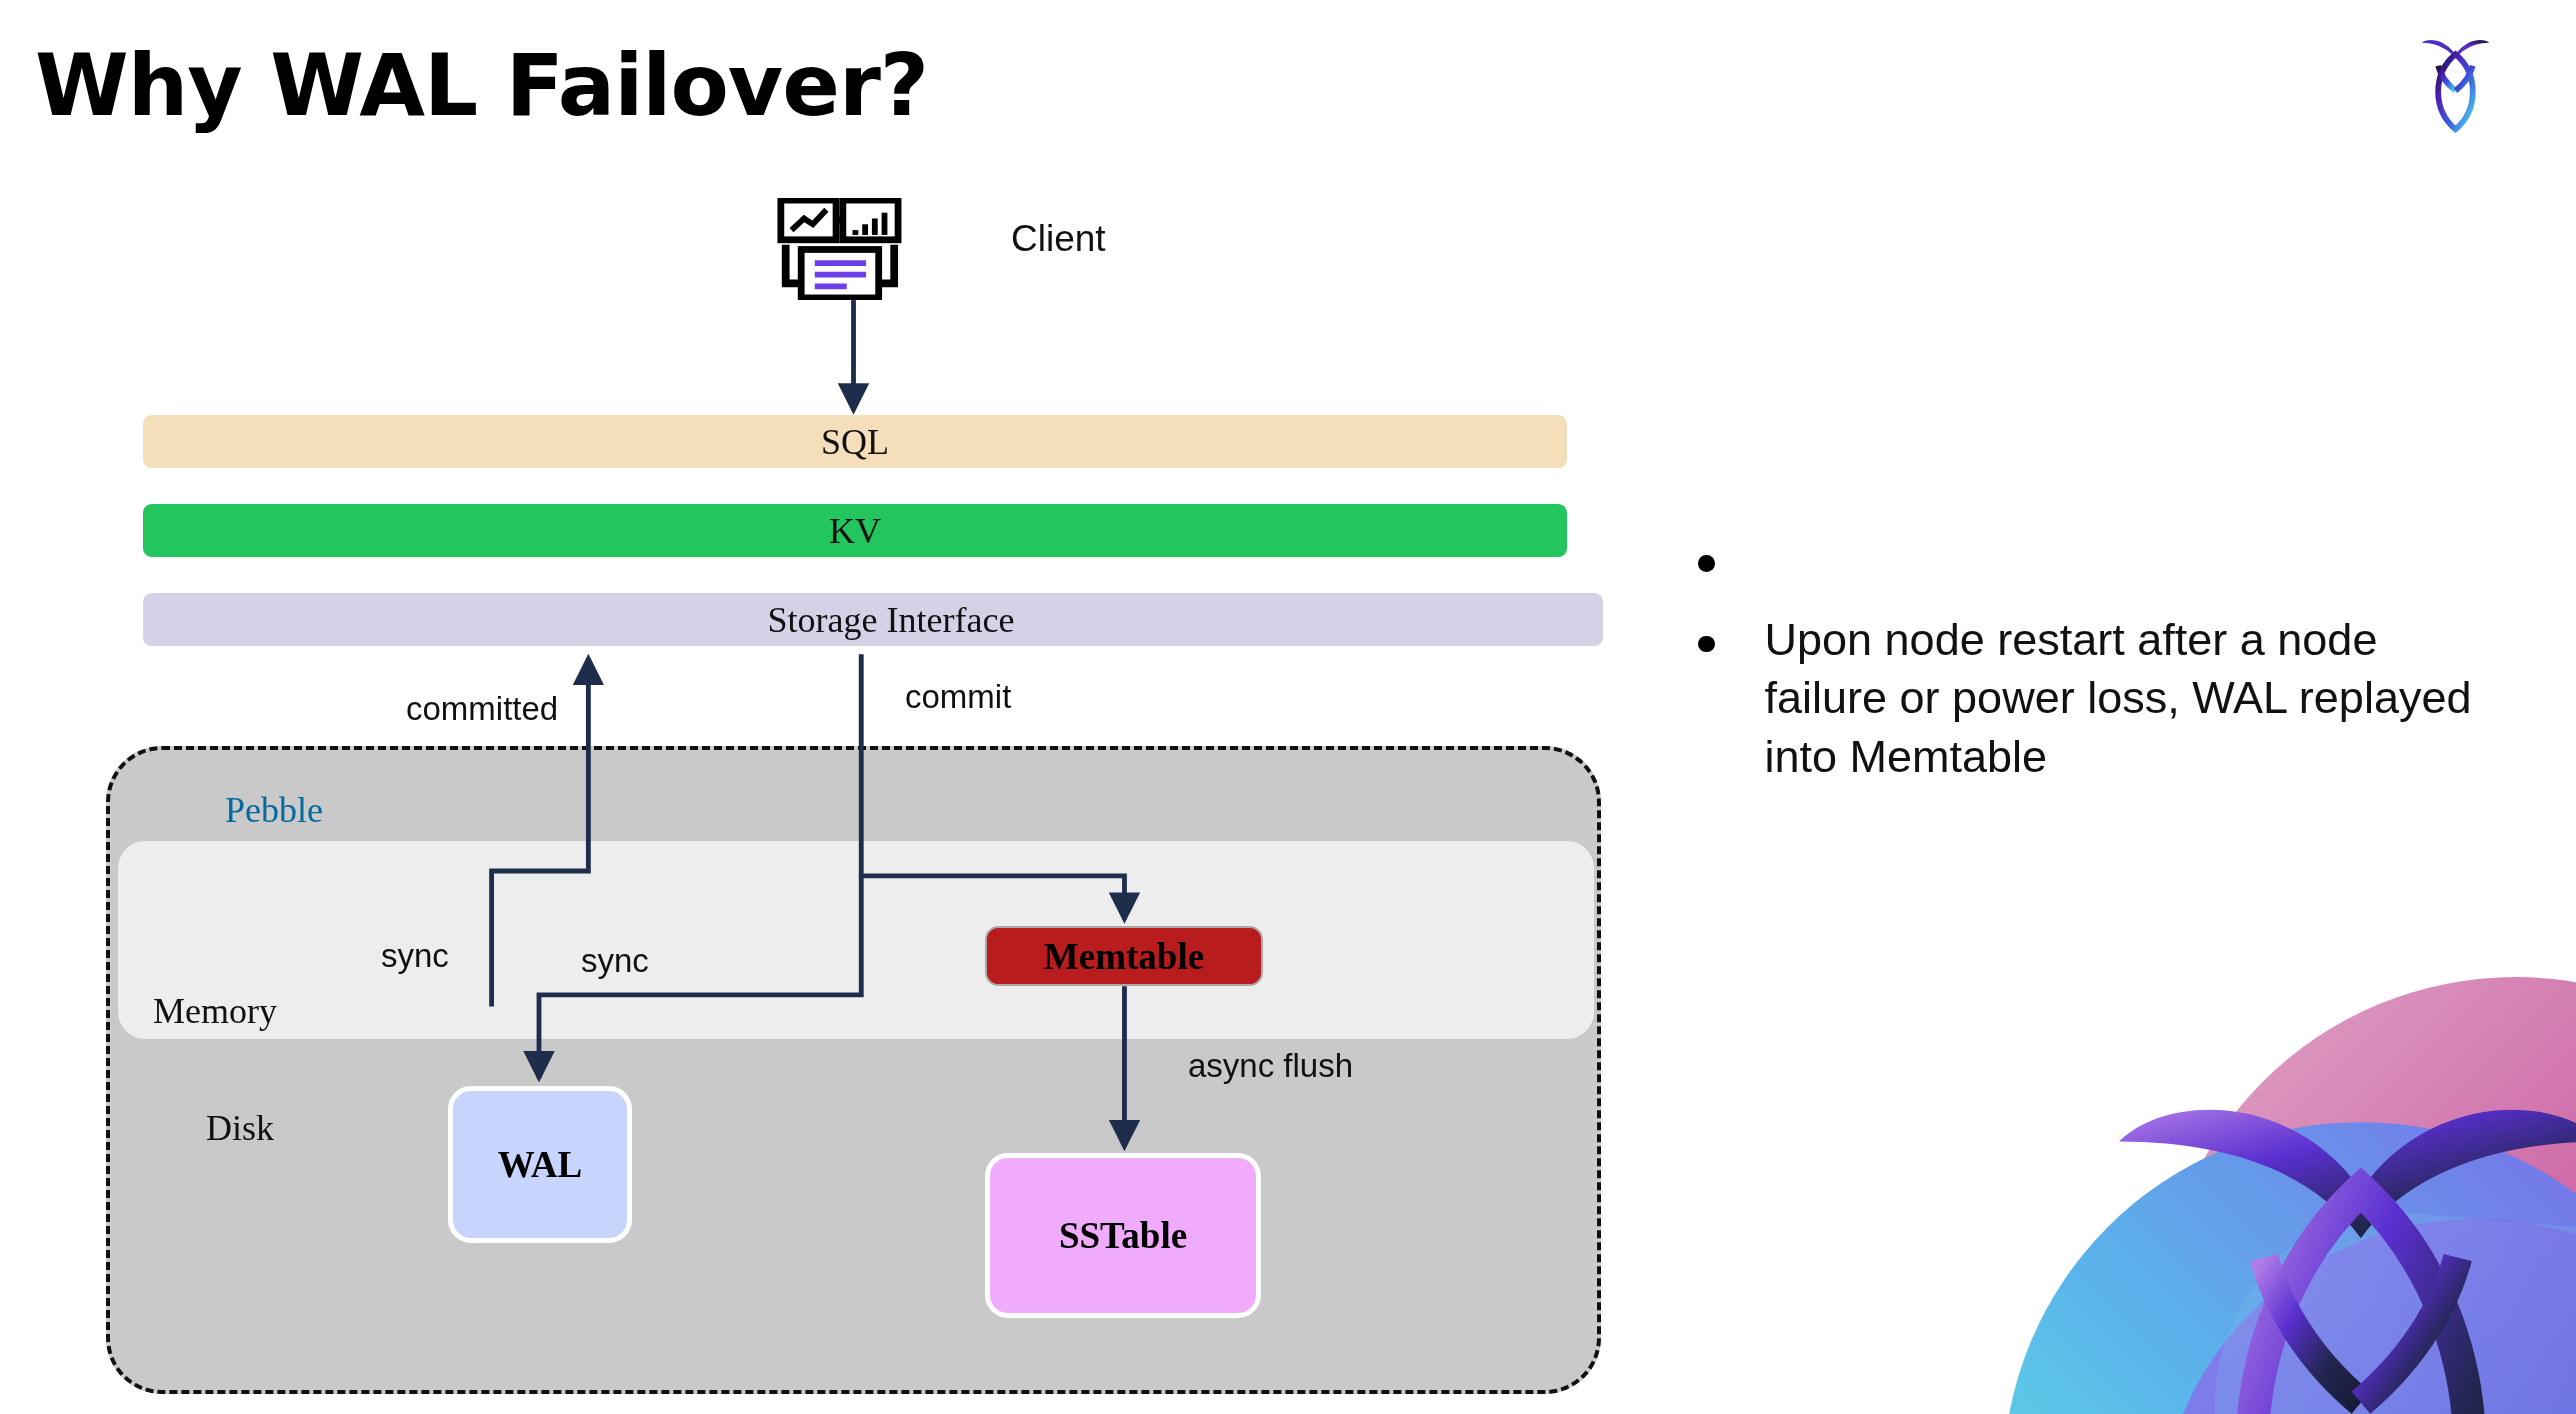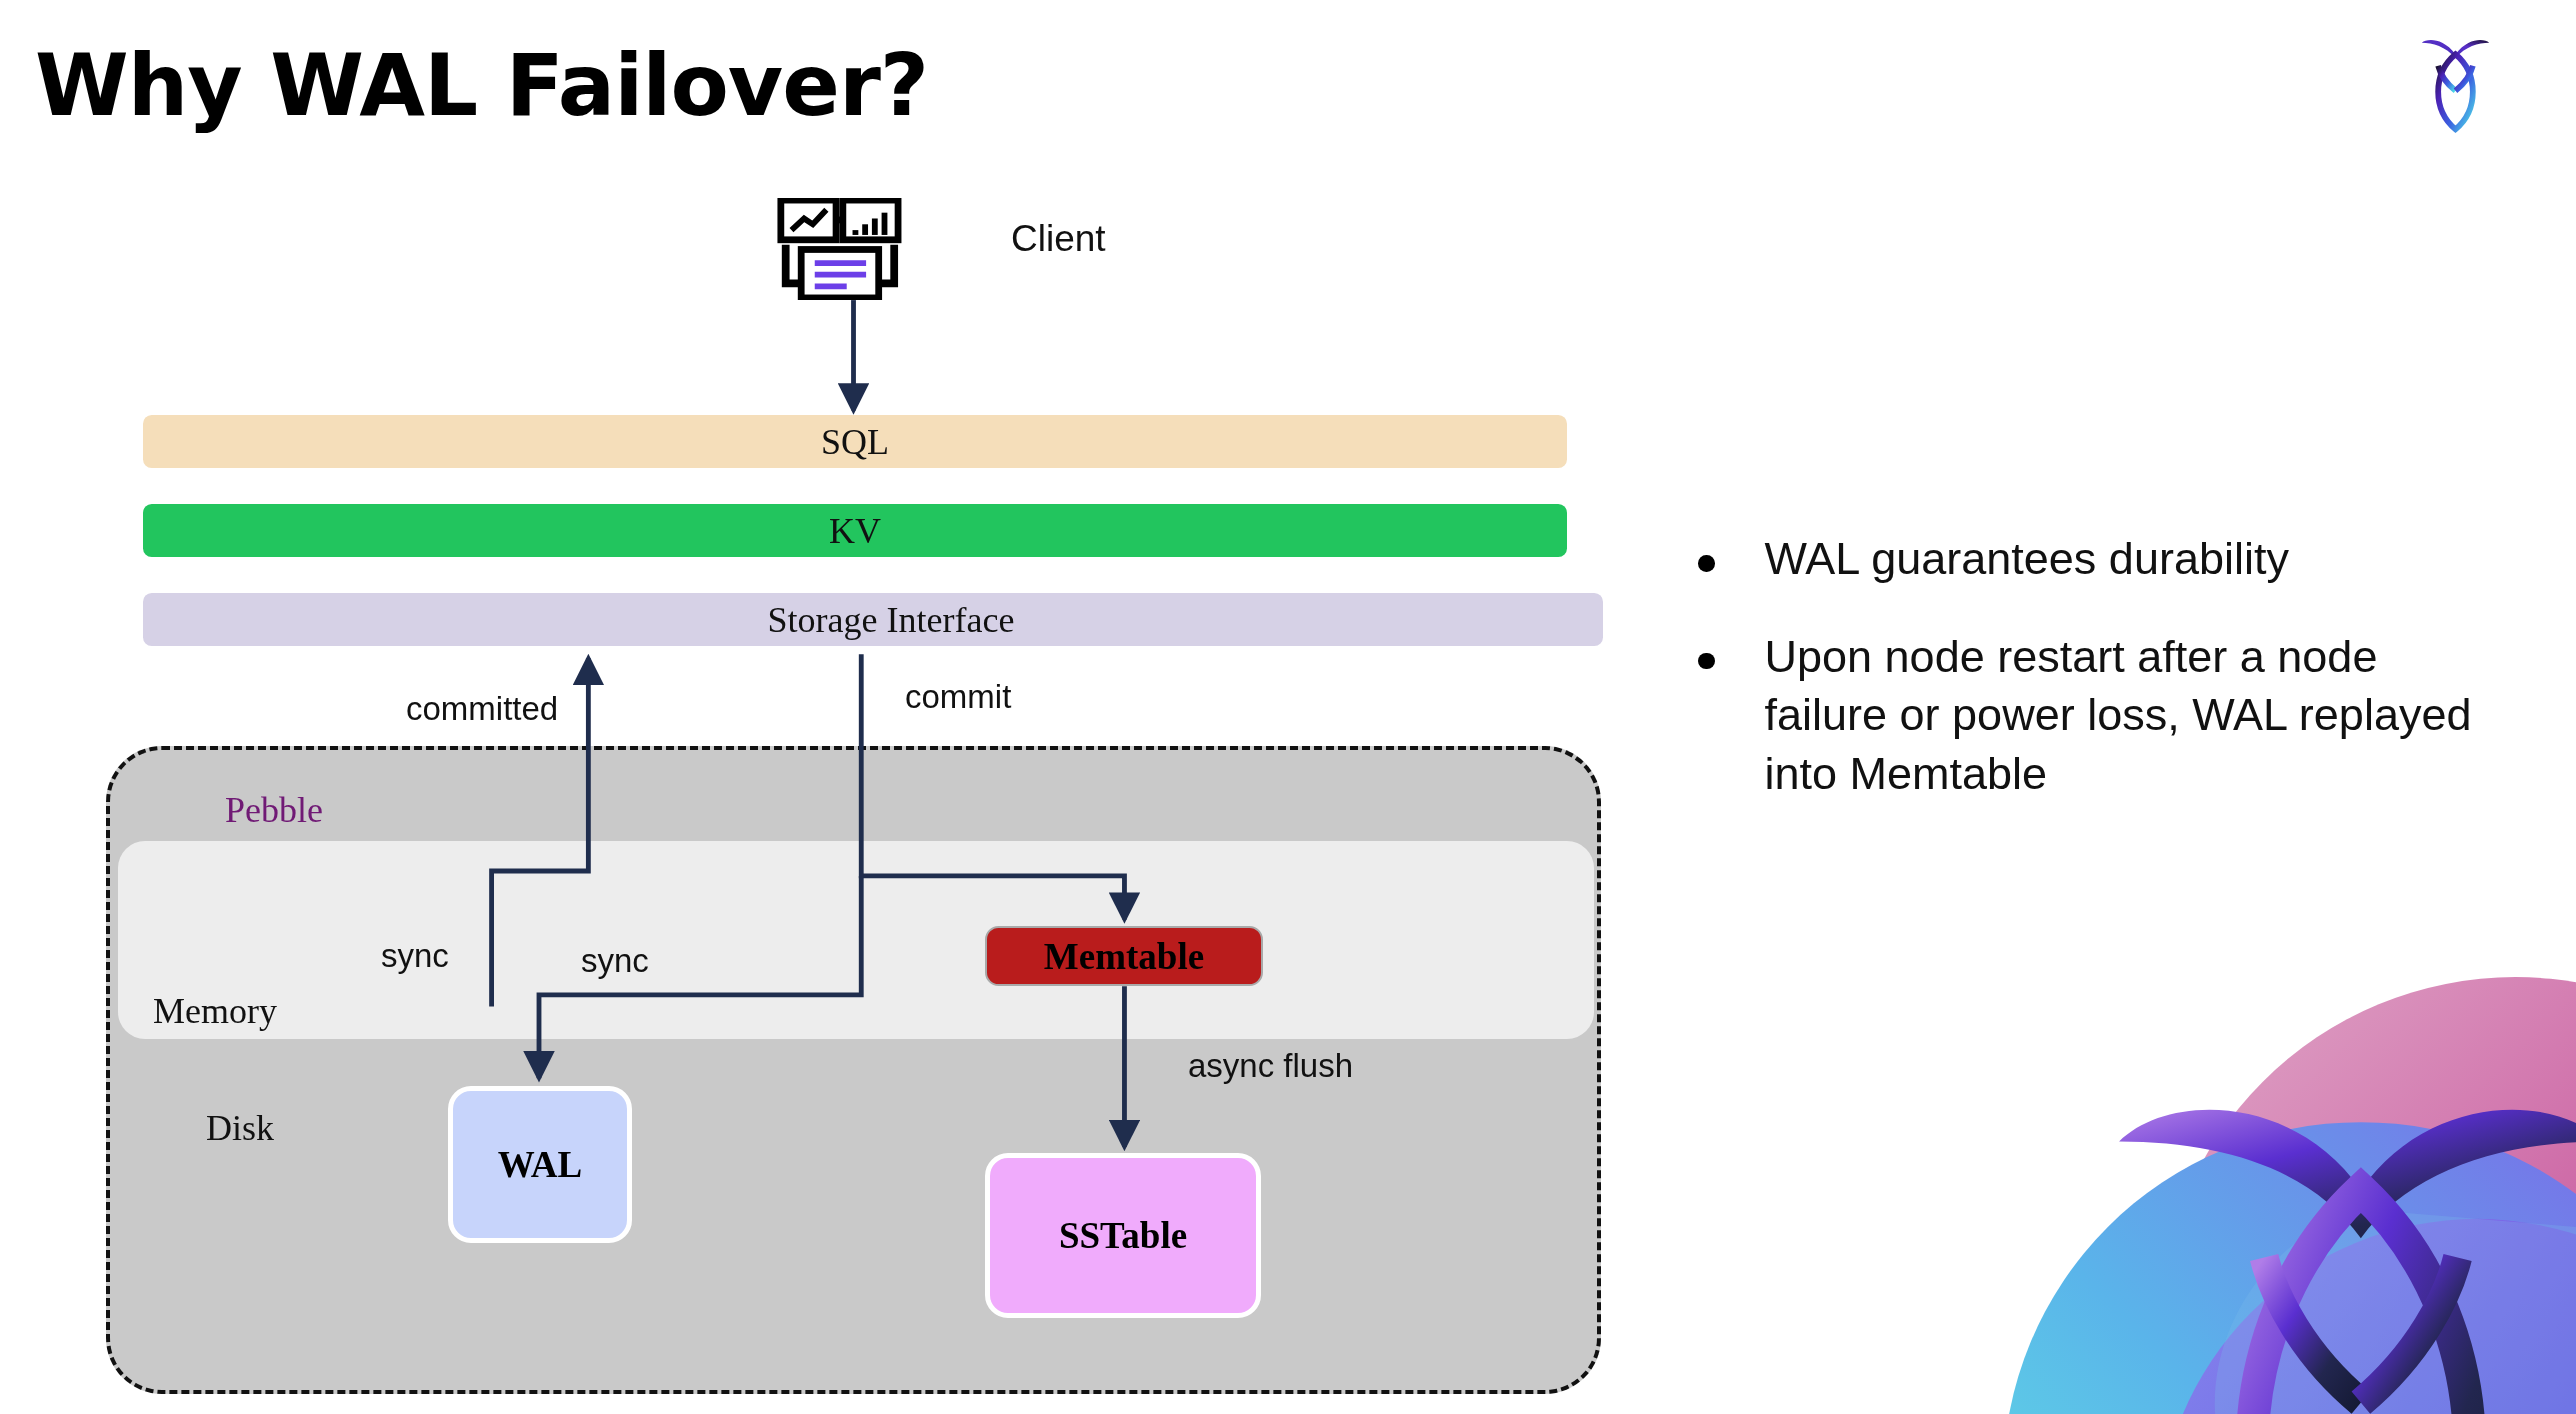--- a/index.html
+++ b/index.html
@@ -44,21 +44,21 @@
   #layer-storage{top:593px;padding-left:36px;}
 
   
   #pebble-container{
     position:absolute;left:106px;top:746px;width:1495px;height:648px;
     border:4.8px dashed #111;border-radius:56px;
     background:#c9c9c9;box-sizing:border-box;
   }
   #pebble-label{
     position:absolute;left:225px;top:789px;
-    font-family:"Liberation Serif",serif;font-size:36px;color:#701a75;
+    font-family:"Liberation Serif",serif;font-size:36px;color:#0369a1;
   }
   #memory-region{
     position:absolute;left:118px;top:841px;width:1476px;height:198px;
     background:#ededed;border-radius:27px;
   }
   #memory-label{
     position:absolute;left:153px;top:990px;
     font-family:"Liberation Serif",serif;font-size:36px;color:#111;
   }
   #disk-label{
@@ -257,21 +257,20 @@
   <div class="node-box" id="node-wal" style="background: rgb(199, 212, 251);">
     <span>WAL</span>
   </div>
   <div class="node-box" id="node-sstable" style="background: #f0abfc; text-align: right;">
     <span>SSTable</span>
   </div>
 
   <div id="bullet-list">
     <div class="bullet-row">
       <div class="bullet-dot"></div>
-      <div class="bullet-text">WAL guarantees durability</div>
     </div>
     <div class="bullet-row">
       <div class="bullet-dot"></div>
       <div class="bullet-text">Upon node restart after a node failure or power loss, WAL replayed into Memtable</div>
     </div>
   </div>
 
 </div>
 
 

